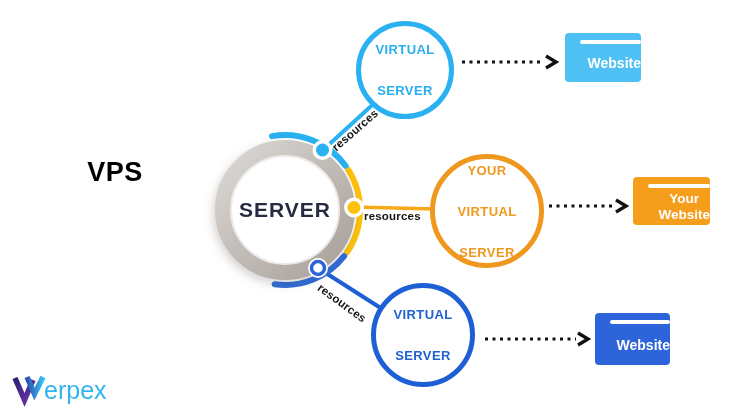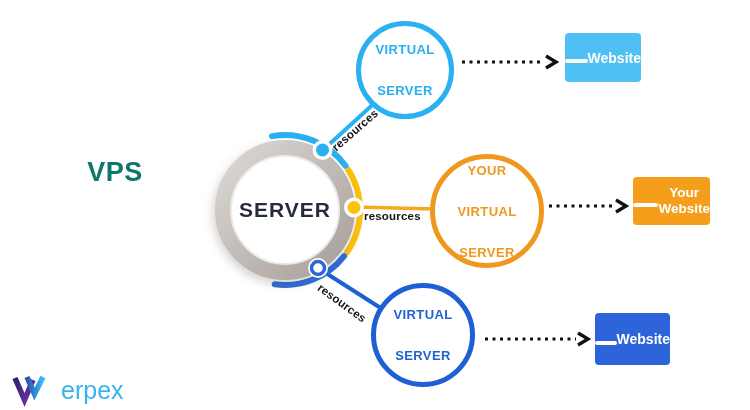--- a/index.html
+++ b/index.html
@@ -6,21 +6,21 @@
   .canvas{
     position:relative;width:750px;height:410px;overflow:hidden;background:#ffffff;
     font-family:"Liberation Sans", sans-serif;
   }
   .abs{position:absolute;}
   svg{display:block;}
 
   
   .title{
     left:30px;top:157px;width:170px;text-align:center;
-    color:#0f766e;font-weight:bold;font-size:27px;line-height:30px;letter-spacing:.5px;
+    color:#000000;font-weight:bold;font-size:27px;line-height:30px;letter-spacing:.5px;
   }
 
   
   .server-label{
     left:215px;top:198px;width:140px;text-align:center;
     color:#262b40;font-weight:bold;font-size:21px;letter-spacing:1px;
   }
 
   
   .res{
@@ -35,32 +35,32 @@
     border-radius:50%;background:#ffffff;display:flex;flex-direction:column;
     align-items:center;justify-content:center;text-align:center;
     font-weight:bold;font-size:13px;line-height:17px;letter-spacing:.4px;gap:24px;
   }
   .node-top{left:356px;top:21px;width:88px;height:88px;border:5px solid #29b1f2;color:#29aef0;}
   .node-mid{left:430px;top:154px;width:104px;height:104px;border:5px solid #f0981e;color:#f0981e;}
   .node-bot{left:371px;top:283px;width:94px;height:94px;border:5px solid #1e5fd6;color:#2161d2;}
 
   
   .site{
-    border-radius:4px;display:flex;flex-direction:row;align-items:center;
+    border-radius:4px;display:flex;flex-direction:column;align-items:flex-end;
     color:#ffffff;font-weight:bold;
   }
   .site .bar{width:80%;height:4px;border-radius:2px;background:#ffffff;margin-top:7px;}
   .site .site-text{flex:1;display:flex;flex-direction:column;align-items:center;justify-content:center;line-height:16px;}
   .site-top{left:565px;top:33px;width:76px;height:49px;background:#4fc0f4;font-size:14px;}
   .site-mid{left:633px;top:177px;width:77px;height:48px;background:#f49e1c;font-size:13.5px;}
   .site-bot{left:595px;top:313px;width:75px;height:52px;background:#2e64d9;font-size:14px;}
 
   
   .logo{left:10px;top:368px;display:flex;align-items:flex-end;}
-  .logo .logo-text{color:#35b5ef;font-size:25px;line-height:25px;font-weight:500;margin-left:19px;}
+  .logo .logo-text{color:#35b5ef;font-size:25px;line-height:25px;font-weight:500;margin-left:2px;}
 </style>
 </head>
 <body>
 
 <div class="canvas">
 
   <svg class="abs" width="750" height="410" viewBox="0 0 750 410" style="left:0;top:0;">
     <defs>
       <linearGradient id="ringGrad" x1="0" y1="0" x2="1" y2="1">
         <stop offset="0" stop-color="#dbd8d5"></stop>

